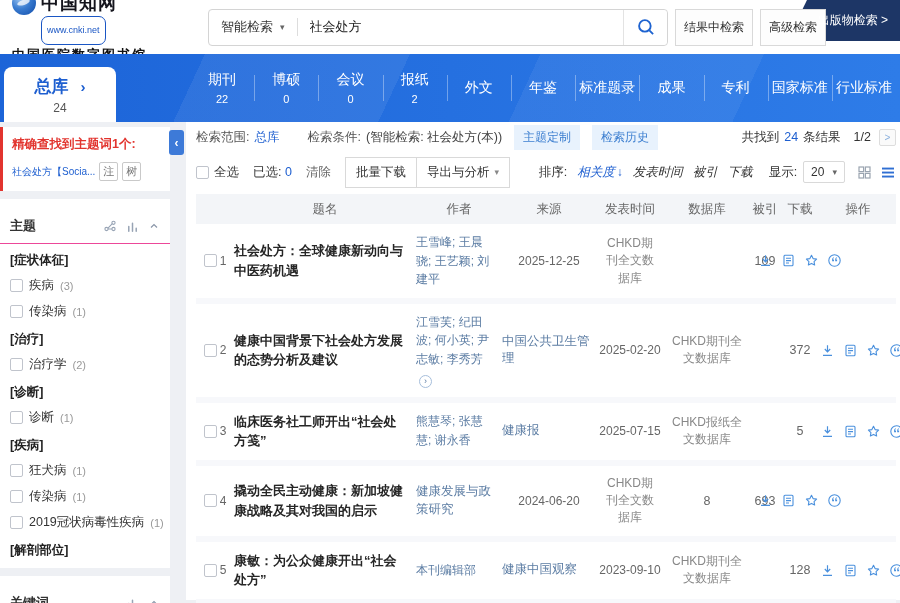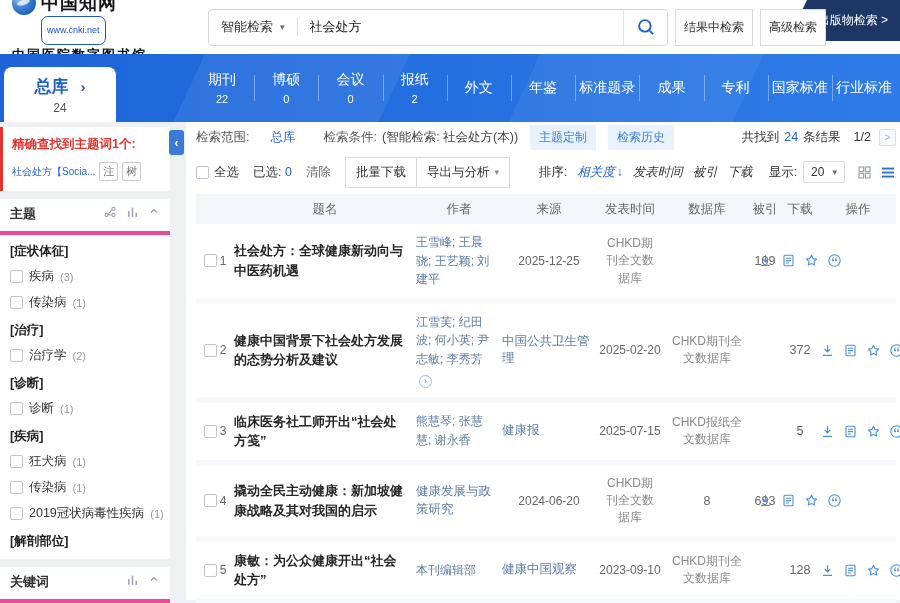--- a/index.html
+++ b/index.html
@@ -61,34 +61,34 @@
   .collapse-handle { position: absolute; left: 169px; top: 8px; width: 15px; height: 25px;
     background: #3d7ad8; border-radius: 3px; color: #fff; font-size: 12px; font-weight: bold;
     display: flex; align-items: center; justify-content: center; cursor: pointer; z-index: 5; }
   .side-card { background: #fff; margin-bottom: 8px; }
   .exact-card { padding: 9px 8px 10px 9px; border-left: 3px solid #e2342e; }
   .exact-title { color: #e2342e; font-weight: bold; font-size: 12.5px; }
   .exact-row { display: flex; align-items: center; gap: 4px; margin-top: 9px; }
   .exact-term { color: #1e5fd0; font-size: 10px; cursor: pointer; white-space: nowrap; overflow: hidden; }
   .mini-btn { border: 1px solid #c9c9c9; color: #777; font-size: 11px; padding: 1px 3px;
     border-radius: 2px; background: #fff; cursor: pointer; flex: none; font-family:"Liberation Sans",sans-serif; }
-  .side-header { display: flex; padding: 6px 10px 8px; border-bottom: 4px solid #ec4899; }
+  .side-header { display: flex; align-items: center; padding: 18px 10px 8px; border-bottom: 1px solid #ec4899; }
   .side-title { font-weight: bold; font-size: 13px; color: #333; flex: 1; }
   .side-hicon { margin-left: 9px; cursor: pointer; display: flex; }
   .side-cat { font-weight: bold; font-size: 12.5px; color: #222; padding: 8px 10px 2px; }
   .side-item { display: flex; align-items: center; gap: 6px; padding: 6px 10px 3px; font-size: 12.5px; color: #333; }
   .side-label { cursor: pointer; white-space: nowrap; }
   .cnt { color: #999; font-size: 11px; }
   .cbx { width: 13px; height: 13px; border: 1px solid #c0c4cc; border-radius: 2px; background: #fff;
     flex: none; cursor: pointer; display: inline-block; }
   
   .main { flex: 1; background: #fff; margin-left: 16px; padding: 0 4px 0 10px; min-width: 0; }
   .scope-bar { display: flex; align-items: center; height: 30px; font-size: 12.5px; color: #555; }
   .scope-bar .blue { color: #1e5fd0; cursor: pointer; }
-  .scope-label { margin-right: 21px; }
+  .scope-label { margin-right: 5px; }
   .scope-cond { margin-left: 28px; margin-right: 5px; }
   .tag { background: #e8f2fd; color: #3d7fd0; padding: 4px 9px; font-size: 12px; margin-left: 12px; cursor: pointer; }
   .spacer { flex: 1; }
   .found { display: flex; align-items: center; gap: 5px; font-size: 12.5px; color: #333; }
   .page-next { width: 17px; height: 17px; border: 1px solid #ddd; border-radius: 2px; background: #fafafa;
     color: #8ab0dd; font-size: 10px; display: flex; align-items: center; justify-content: center; cursor: pointer; margin-left: 3px; }
   .toolbar { display: flex; align-items: center; height: 36px; font-size: 12.5px; color: #333; margin-top: 2px; }
   .tb-check { display: flex; align-items: center; gap: 5px; cursor: pointer; }
   .tb-sel { margin-left: 14px; color: #333; }
   .tb-sel .blue { color: #1e5fd0; }

